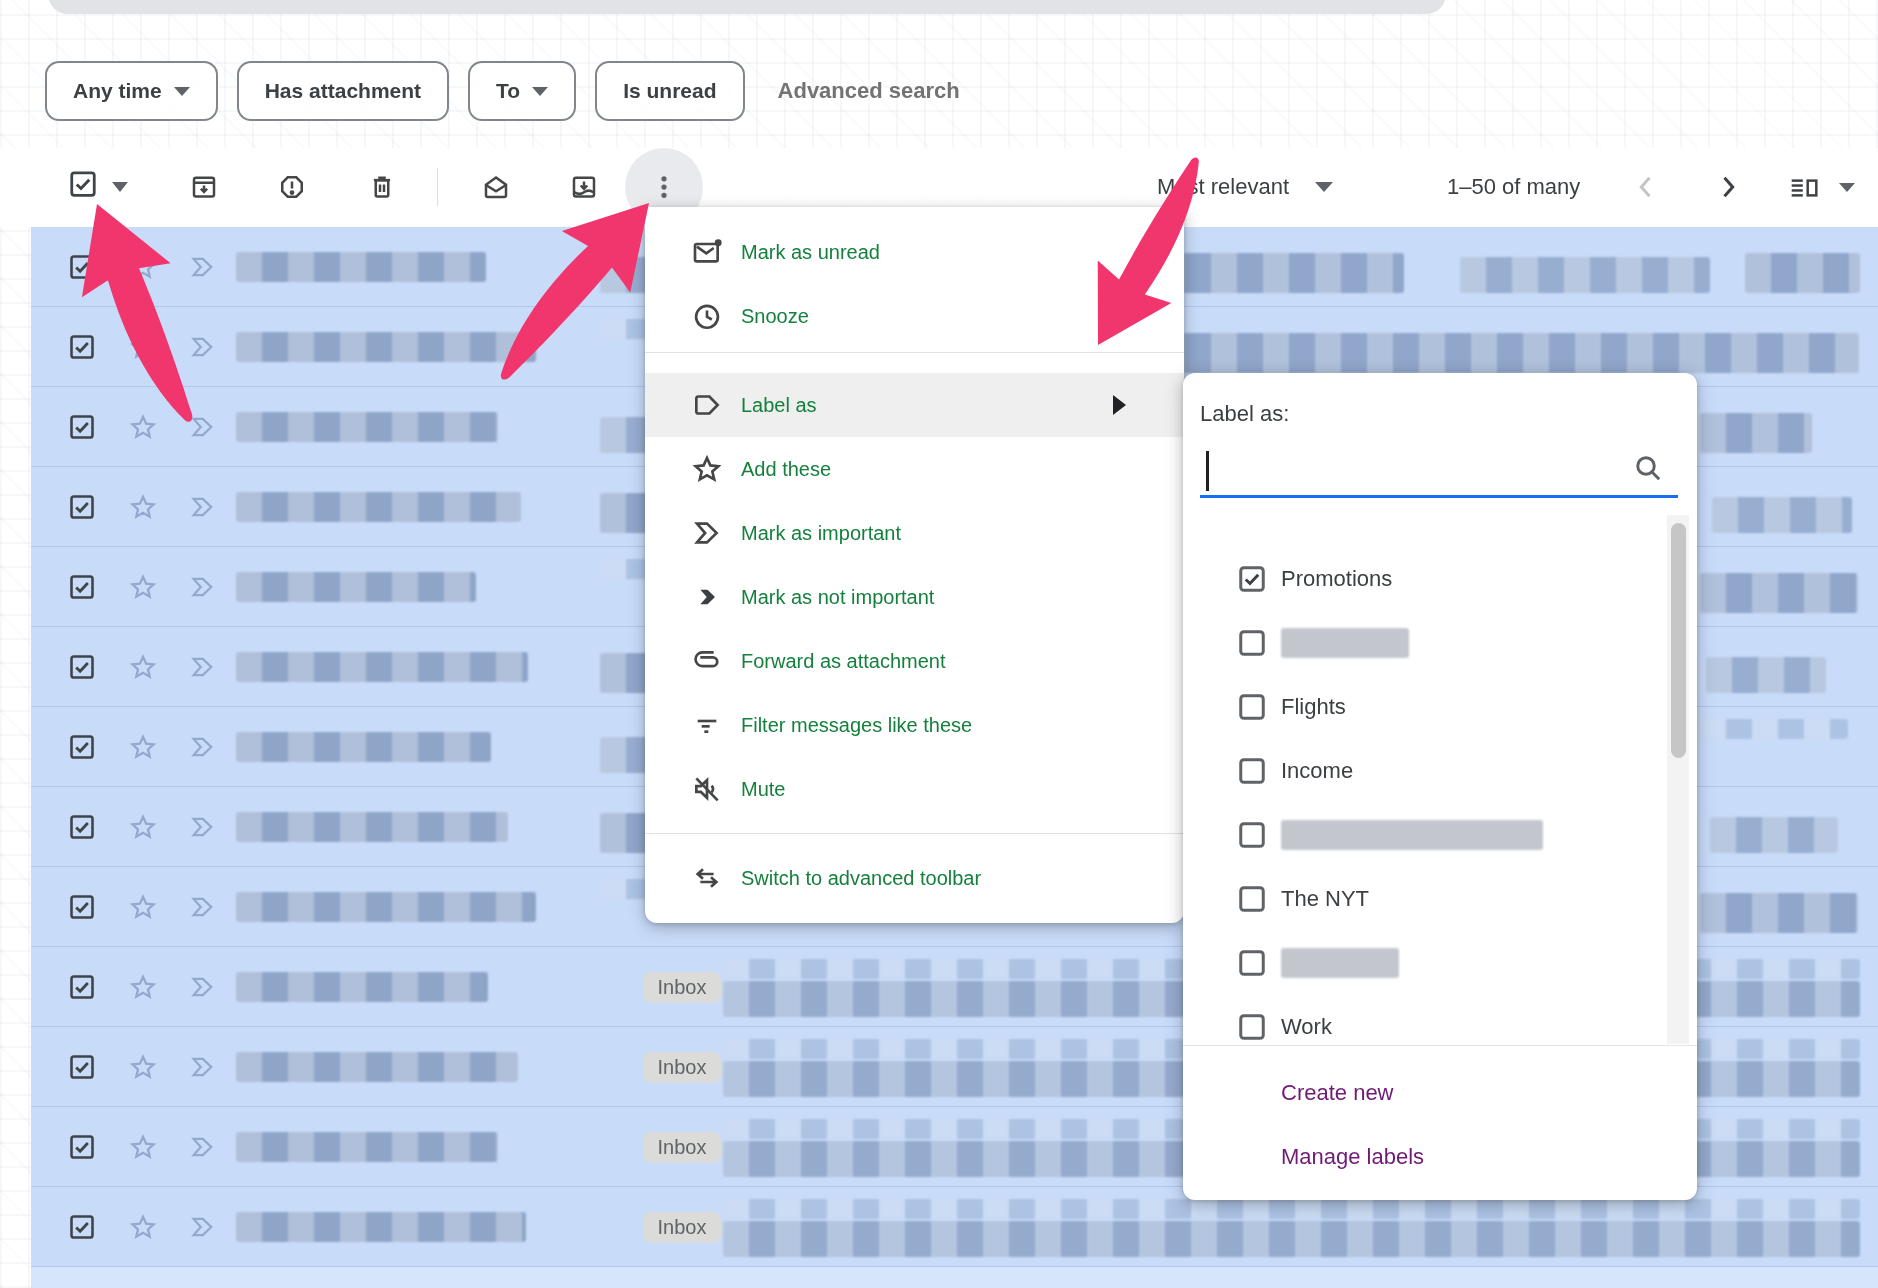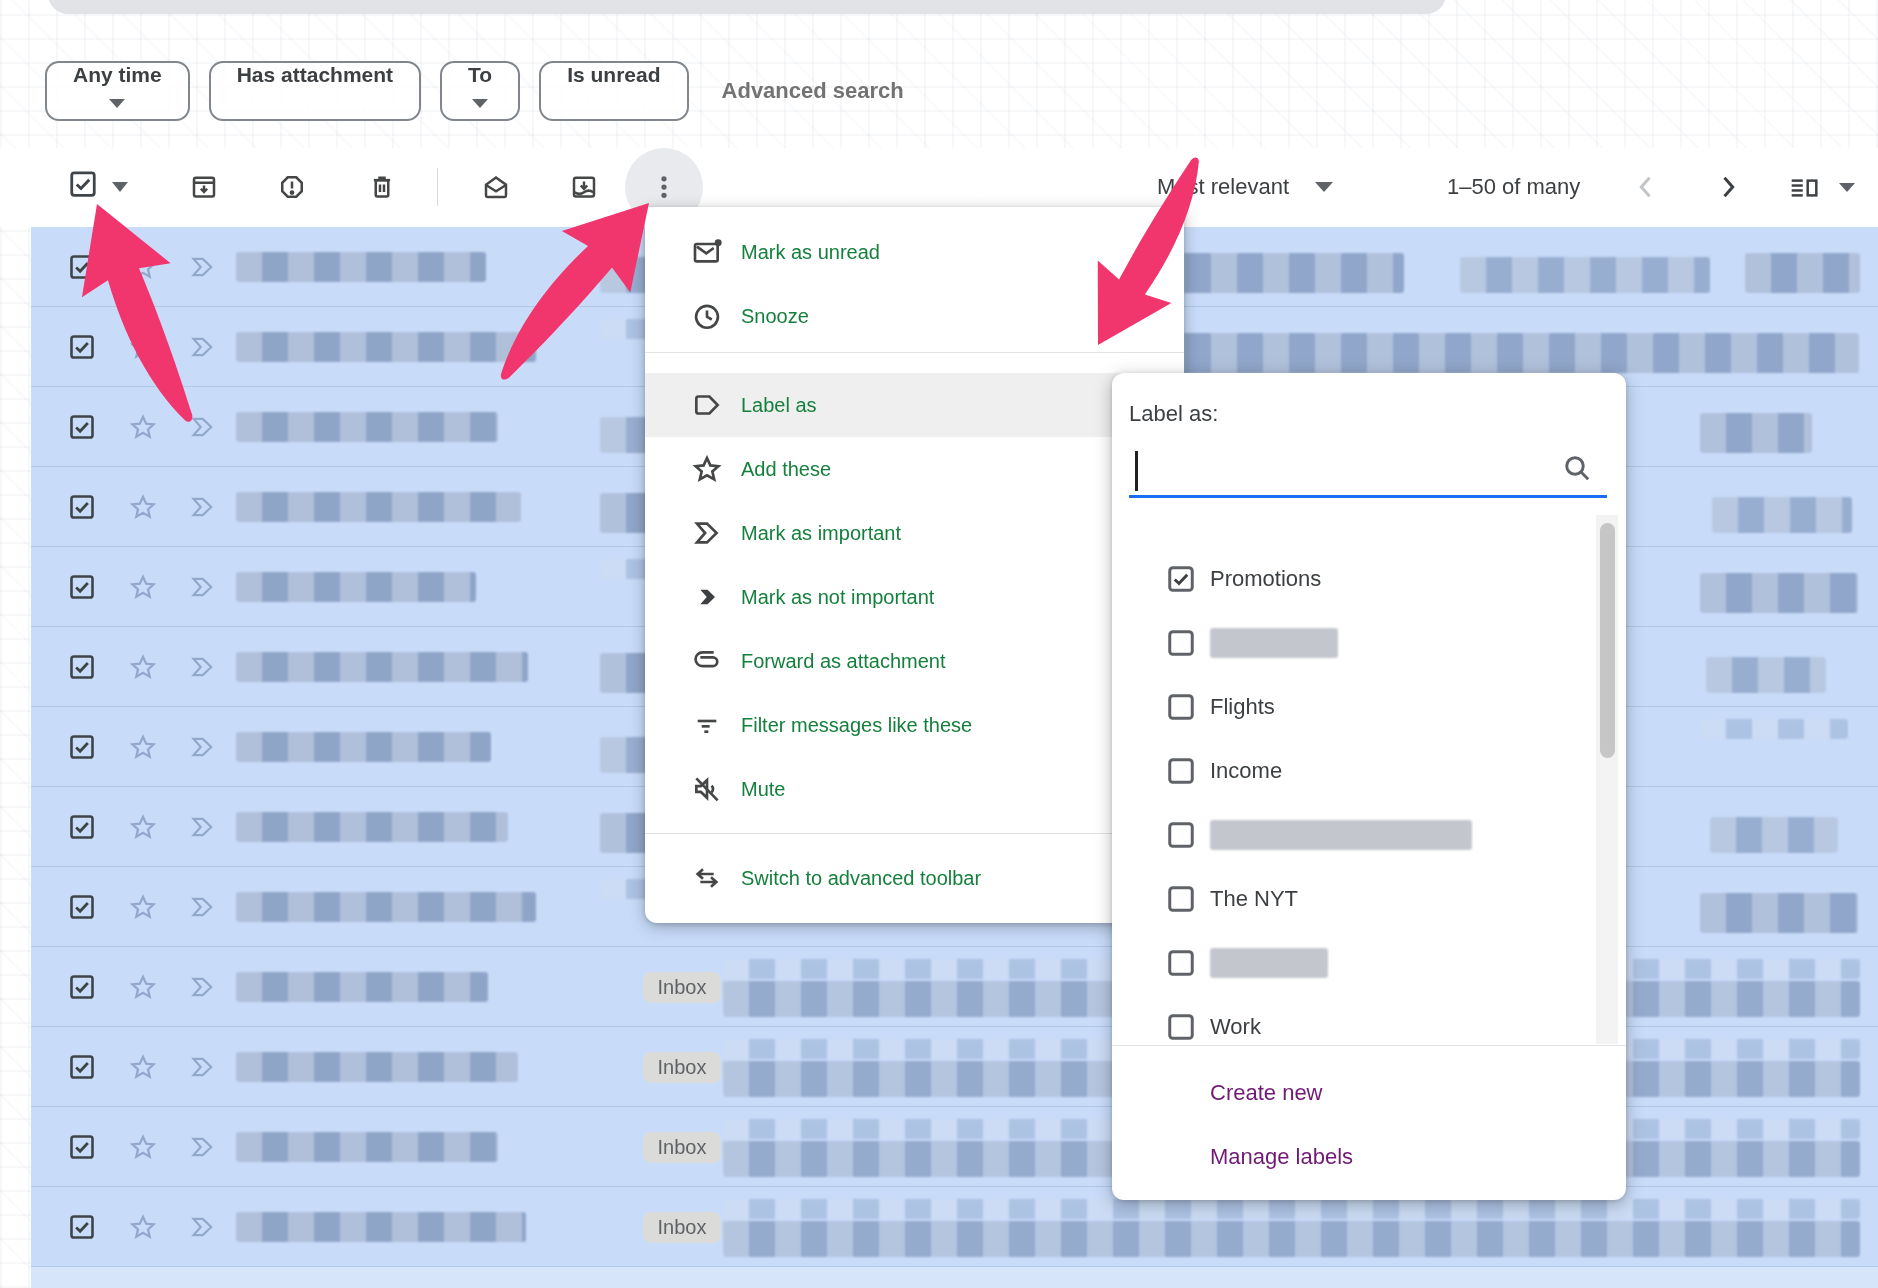--- a/index.html
+++ b/index.html
@@ -9,21 +9,21 @@
   .bg-pattern{position:absolute;inset:0;z-index:0;
     background-image:
       repeating-linear-gradient(90deg, rgba(98,116,150,.055) 0 2px, transparent 2px 28px),
       repeating-linear-gradient(0deg, rgba(98,116,150,.05) 0 2px, transparent 2px 24px),
       repeating-linear-gradient(45deg, rgba(98,116,150,.035) 0 2px, transparent 2px 34px);}
   .topbar-remnant{position:absolute;left:48px;top:-28px;width:1398px;height:42px;
     background:#e2e3e7;border-radius:20px;z-index:1;}
   
   .chips{position:absolute;left:45px;top:63px;height:56px;display:flex;align-items:center;gap:19px;z-index:2;}
   .chip{display:flex;align-items:center;gap:12px;height:56px;padding:0 26px;border:2px solid #80868b;
-    border-radius:14px;background:rgba(255,255,255,.85);font-size:21px;font-weight:700;color:#3c4043;cursor:pointer;flex-direction:column;}
+    border-radius:14px;background:rgba(255,255,255,.85);font-size:21px;font-weight:700;color:#3c4043;cursor:pointer;}
   .chip .caret{width:0;height:0;border-left:8px solid transparent;border-right:8px solid transparent;
     border-top:9px solid #5f6368;}
   .adv-link{display:flex;align-items:center;margin-left:14px;font-size:22px;font-weight:700;cursor:pointer;}
   
   .toolbar{position:absolute;left:0;top:148px;width:1878px;height:79px;background:rgba(255,255,255,.92);z-index:2;}
   .tb-abs{position:absolute;}
   .icon-btn{cursor:pointer;}
   .vdiv{position:absolute;left:437px;top:20px;width:1px;height:38px;background:#dadce0;}
   .dots-circle{position:absolute;left:625px;top:0px;width:78px;height:78px;border-radius:50%;background:#e9eaed;
     display:flex;align-items:center;justify-content:center;cursor:pointer;}
@@ -44,21 +44,21 @@
   .menu-panel{position:absolute;left:645px;top:207px;width:539px;height:716px;background:#fff;z-index:5;
     border-radius:2px 2px 12px 12px;box-shadow:0 4px 16px rgba(0,0,0,.28),0 1px 4px rgba(0,0,0,.14);}
   .menu-item{position:absolute;left:0;width:539px;height:64px;display:flex;align-items:center;cursor:pointer;}
   .menu-item.hl{background:#efefef;}
   .menu-item .mi-icon{position:absolute;left:46px;width:32px;height:32px;}
   .menu-item .mi-label{position:absolute;left:96px;font-size:20px;color:#15803d;white-space:nowrap;}
   .menu-item .sub-arrow{position:absolute;right:58px;width:0;height:0;border-top:10px solid transparent;
     border-bottom:10px solid transparent;border-left:13px solid #202124;}
   .menu-div{position:absolute;left:0;width:539px;height:1px;background:#e2e2e2;}
   
-  .sub-panel{position:absolute;left:1112px;top:373px;width:514px;height:827px;background:#fff;z-index:6;
+  .sub-panel{position:absolute;left:1183px;top:373px;width:514px;height:827px;background:#fff;z-index:6;
     border-radius:12px;box-shadow:0 4px 18px rgba(0,0,0,.28),0 1px 4px rgba(0,0,0,.14);}
   .sub-title{position:absolute;left:17px;top:28px;font-size:22px;color:#3c4043;}
   .sub-cursor{position:absolute;left:23px;top:78px;width:2.5px;height:40px;background:#202124;}
   .sub-underline{position:absolute;left:17px;top:122px;width:478px;height:3px;background:#1b6ef3;}
   .sub-search{position:absolute;left:449px;top:79px;width:32px;height:32px;cursor:pointer;}
   .sub-list{position:absolute;left:0;top:160px;width:514px;height:511px;overflow:hidden;}
   .label-row{position:absolute;left:0;width:514px;height:64px;display:flex;align-items:center;cursor:pointer;}
   .label-row .lr-box{position:absolute;left:54px;width:30px;height:30px;}
   .label-row .lr-name{position:absolute;left:98px;font-size:22px;color:#3c4043;white-space:nowrap;}
   .label-row .lr-blur{position:absolute;left:98px;top:17px;height:30px;background:#c3c7cd;}

